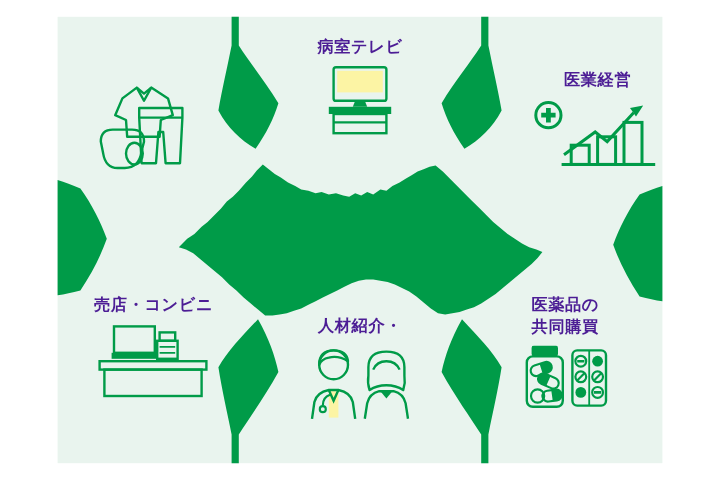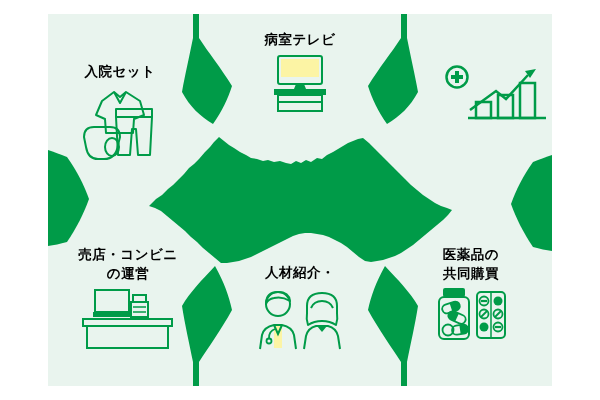--- a/index.html
+++ b/index.html
@@ -7,21 +7,21 @@
     width:600px;height:400px;position:relative;overflow:hidden;
     background:#ffffff;
     font-family:"DejaVu Sans","Liberation Sans",sans-serif;
   }
   .card{
     position:absolute;left:48px;top:14px;width:504px;height:372px;
     background:#e9f4ee;
   }
   .decor{position:absolute;left:0;top:0;}
   .svc{
-    position:absolute;text-align:center;color:#000000;font-weight:bold;
+    position:absolute;text-align:center;color:#4c1d95;font-weight:bold;
   }
   .svc .line{display:block;font-size:13.5px;letter-spacing:.5px;line-height:1.38;white-space:nowrap;}
   .svc svg{display:block;margin:6px auto 0;}
   .g-stroke{stroke:#009b48;fill:none;}
 </style>
 </head>
 <body>
 
 <div class="card"></div>
 
@@ -42,21 +42,20 @@
     <path d="M193,14 L193,38 C189,58 185,75 182,92 C190,107 200,116 213,124 C222,111 228,99 232,86 C221,68 208,52 199,38 L199,14 Z"></path>
     <path d="M407,14 L407,38 C411,58 415,75 418,92 C410,107 400,116 387,124 C378,111 372,99 368,86 C379,68 392,52 401,38 L401,14 Z"></path>
     <path d="M193,386 L193,362 C189,342 185,325 182,306 C190,292 202,280 215,266 C224,282 229,296 232,310 C221,330 208,348 199,362 L199,386 Z"></path>
     <path d="M407,386 L407,362 C411,342 415,325 418,306 C410,292 398,280 385,266 C376,282 371,296 368,310 C379,330 392,348 401,362 L401,386 Z"></path>
     <path d="M48,150 C54,152 60,154 67,157 C77,171 84,185 89,199 C84,213 77,227 67,242 C60,244 54,245 48,246 Z"></path>
     <path d="M552,155 C546,157 540,159 533,162 C523,176 516,190 511,204 C516,218 523,232 533,247 C540,249 546,250 552,251 Z"></path>
   </g>
 </svg>
 
 <div class="svc" style="left:58px;top:62px;width:124px;">
-  <span class="line">入院セット</span>
   <svg width="84" height="80" viewBox="0 0 84 80">
     <path d="M24,14 L36,5 L42,10 L48,5 L62,14 L66,28 L56,32 L55,46 L28,46 L27,32 L18,28 Z" fill="#fff" class="g-stroke" stroke-width="2" stroke-linejoin="round"></path>
     <path d="M36,5 L42,16 L48,5" class="g-stroke" stroke-width="2" stroke-linejoin="round"></path>
     <path d="M38,22 L74,22 L74,30 L72,68 L60,68 L58,42 L54,42 L52,68 L40,68 L38,30 Z" fill="#fcf4a4" class="g-stroke" stroke-width="2" stroke-linejoin="round"></path>
     <path d="M38,30 L74,30" class="g-stroke" stroke-width="2"></path>
     <path d="M6,50 Q6,40 16,40 L32,40 Q42,40 42,50 L40,58 Q38,72 26,72 L20,72 Q10,72 8,60 Z" fill="#fff" class="g-stroke" stroke-width="2" stroke-linejoin="round"></path>
     <ellipse cx="34" cy="60" rx="7" ry="9" fill="#fff" class="g-stroke" stroke-width="2"></ellipse>
   </svg>
 </div>
 
@@ -66,35 +65,35 @@
     <rect x="10" y="1" width="44" height="28" rx="2" fill="#fff" class="g-stroke" stroke-width="2"></rect>
     <rect x="13" y="4" width="38" height="18" fill="#fcf4a4"></rect>
     <path d="M28,29 L36,29 L38,34 L26,34 Z" fill="#009b48"></path>
     <rect x="6" y="34" width="52" height="6" fill="#009b48"></rect>
     <rect x="10" y="40" width="44" height="16" fill="#fff" class="g-stroke" stroke-width="2"></rect>
     <path d="M10,47 L54,47" class="g-stroke" stroke-width="2"></path>
   </svg>
 </div>
 
 <div class="svc" style="left:436px;top:58px;width:124px;">
+  <span class="line">医業経営</span>
   <svg width="108" height="58" viewBox="0 0 108 58">
     <circle cx="13" cy="13" r="10.5" fill="#fff" class="g-stroke" stroke-width="2.5"></circle>
     <path d="M13,7 L13,19 M7,13 L19,13" class="g-stroke" stroke-width="4"></path>
     <rect x="32" y="38" width="15" height="16" fill="#fff" class="g-stroke" stroke-width="2.5"></rect>
     <rect x="54" y="31" width="15" height="23" fill="#fff" class="g-stroke" stroke-width="2.5"></rect>
     <rect x="76" y="19" width="15" height="35" fill="#fcf4a4" class="g-stroke" stroke-width="2.5"></rect>
     <path d="M24,54 L102,54" class="g-stroke" stroke-width="2.5"></path>
     <path d="M26,46 L52,27 L62,35 L84,11" class="g-stroke" stroke-width="2.5"></path>
     <polygon points="92,5 86,14 81,7" fill="#009b48"></polygon>
   </svg>
 </div>
 
 <div class="svc" style="left:66px;top:245px;width:124px;">
   <span class="line">売店・コンビニ</span>
-  <span class="line">の運営</span>
   <svg width="95" height="62" viewBox="0 0 95 62">
     <rect x="14" y="2" width="34" height="22" fill="#fcf4a4" class="g-stroke" stroke-width="2"></rect>
     <rect x="12" y="24" width="38" height="5" fill="#009b48"></rect>
     <rect x="52" y="7" width="13" height="7" fill="#fff" class="g-stroke" stroke-width="2"></rect>
     <rect x="50" y="14" width="17" height="15" fill="#fff" class="g-stroke" stroke-width="2"></rect>
     <path d="M52,19 L65,19 M52,24 L65,24" class="g-stroke" stroke-width="1.5"></path>
     <rect x="2" y="31" width="89" height="7" fill="#fff" class="g-stroke" stroke-width="2"></rect>
     <rect x="6" y="38" width="81" height="22" fill="#fff" class="g-stroke" stroke-width="2"></rect>
   </svg>
 </div>

